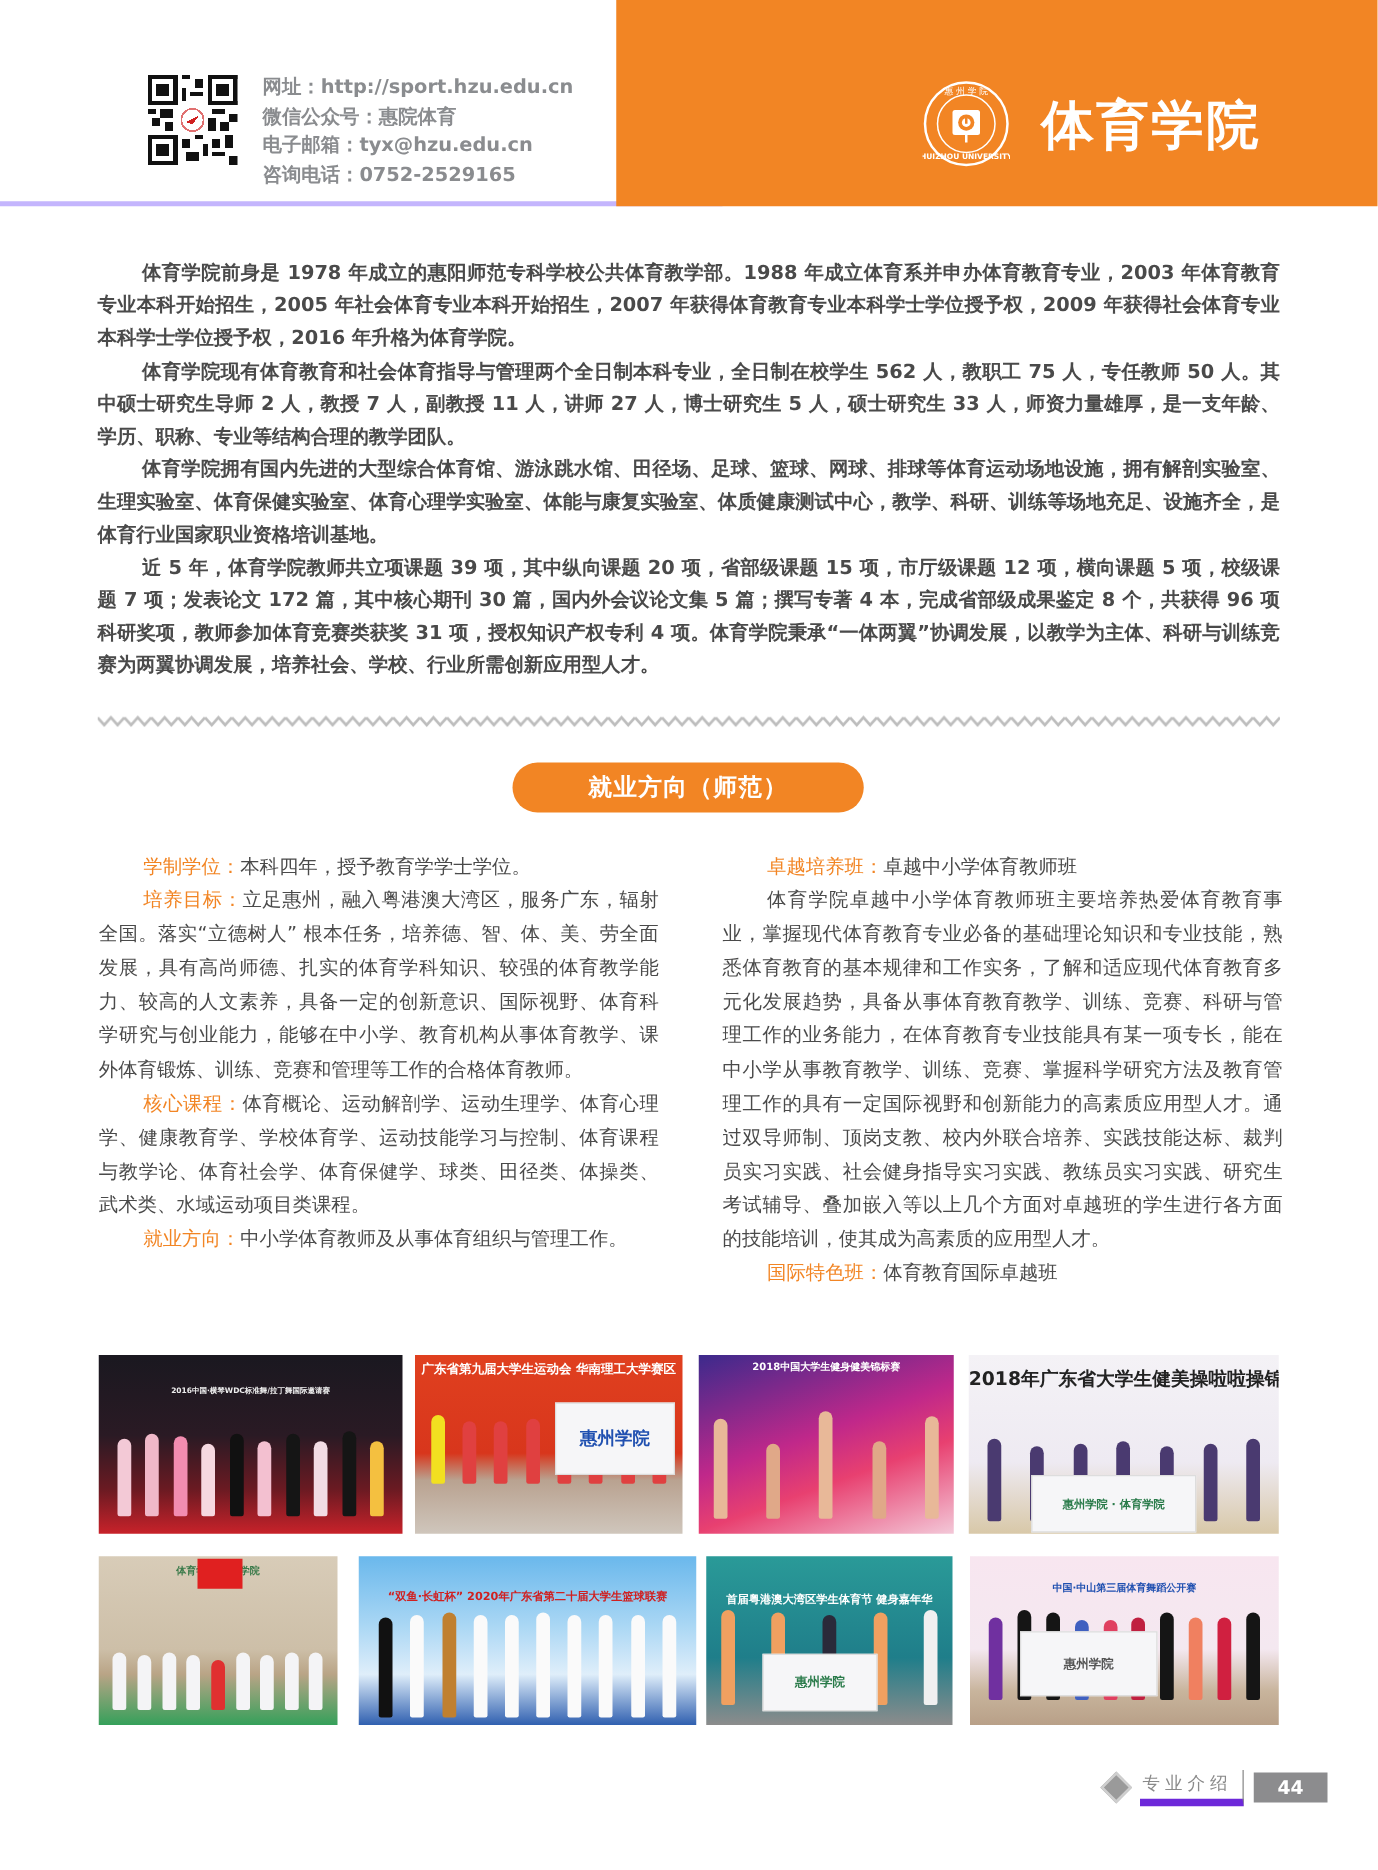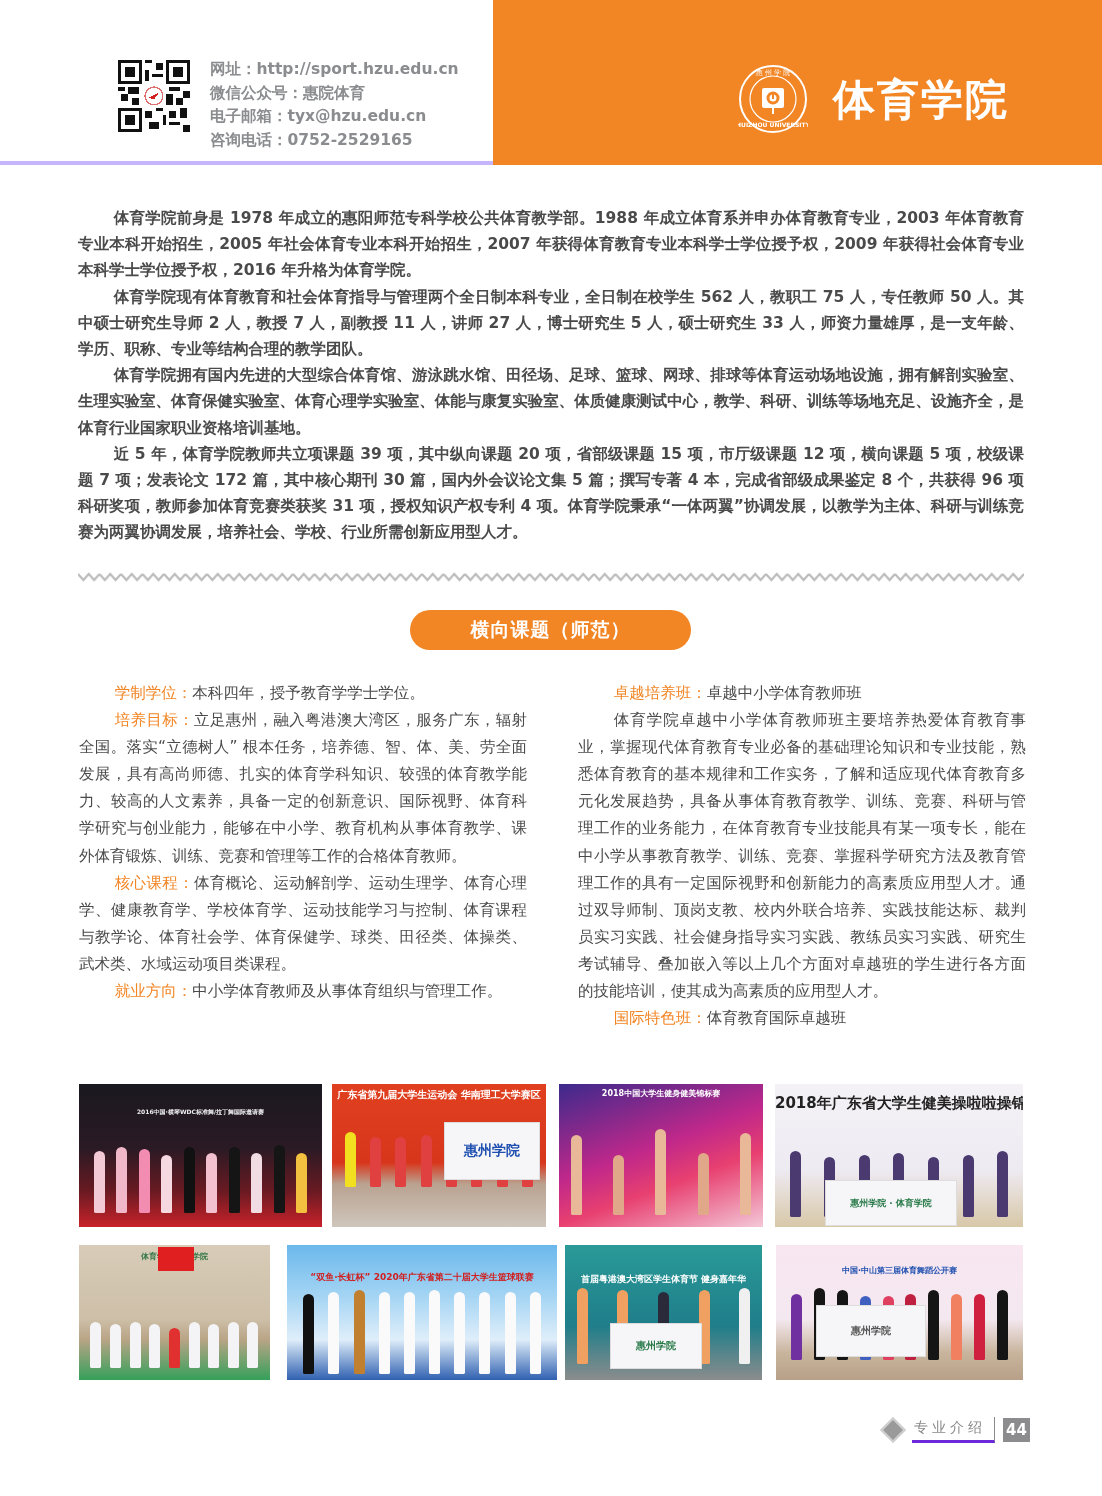--- a/index.html
+++ b/index.html
@@ -96,25 +96,25 @@
   
   .footer {
     position: absolute; left: 884px; top: 1416px; height: 28px; display: flex; align-items: center;
   }
   .diamond {
     width: 14px; height: 14px; background: #9a9a9a; transform: rotate(45deg); margin-right: 10px;
     border: 2px solid #cfcfcf;
   }
   .footer-label {
     font-size: 14px; color: #8a8a8a; letter-spacing: 4px;
-    border-bottom: 3px solid #6d28d9; border-right: 1px solid #8a8a8a; padding: 2px 8px 3px 2px;
+    border-bottom: 6px solid #6d28d9; border-right: 1px solid #8a8a8a; padding: 2px 8px 3px 2px;
   }
   .page-no {
     margin-left: 8px; background: #8c8c8e; color: #fff; font-weight: bold; font-size: 15px;
-    padding: 3px 3px; 
+    padding: 3px 19px; 
     text-align: center;
   }
 </style>
 </head>
 <body>
 
 <div class="header-left">
   <div class="qr">
     <svg viewBox="0 0 21 21" shape-rendering="crispEdges">
       <rect width="21" height="21" fill="#fff"></rect>
@@ -193,21 +193,21 @@
 
 <svg class="wave" viewBox="0 0 946 14" preserveAspectRatio="none">
   <defs>
     <pattern id="wv" width="21.5" height="14" patternUnits="userSpaceOnUse">
       <path d="M0 4 L5.4 10 L10.75 4 L16.1 10 L21.5 4" fill="none" stroke="#bdbdbd" stroke-width="2.2"></path>
     </pattern>
   </defs>
   <rect width="946" height="14" fill="url(#wv)"></rect>
 </svg>
 
-<div class="pill">横向课题（师范）</div>
+<div class="pill">就业方向（师范）</div>
 
 <div class="col left">
   <p>
     <span class="lbl">学制学位：</span><span>本科四年，授予教育学学士学位。</span>
   </p>
   <p>
     <span class="lbl">培养目标：</span><span>立足惠州，融入粤港澳大湾区，服务广东，辐射全国。落实“立德树人” 根本任务，培养德、智、体、美、劳全面发展，具有高尚师德、扎实的体育学科知识、较强的体育教学能力、较高的人文素养，具备一定的创新意识、国际视野、体育科学研究与创业能力，能够在中小学、教育机构从事体育教学、课外体育锻炼、训练、竞赛和管理等工作的合格体育教师。</span>
   </p>
   <p>
     <span class="lbl">核心课程：</span><span>体育概论、运动解剖学、运动生理学、体育心理学、健康教育学、学校体育学、运动技能学习与控制、体育课程与教学论、体育社会学、体育保健学、球类、田径类、体操类、武术类、水域运动项目类课程。</span>

